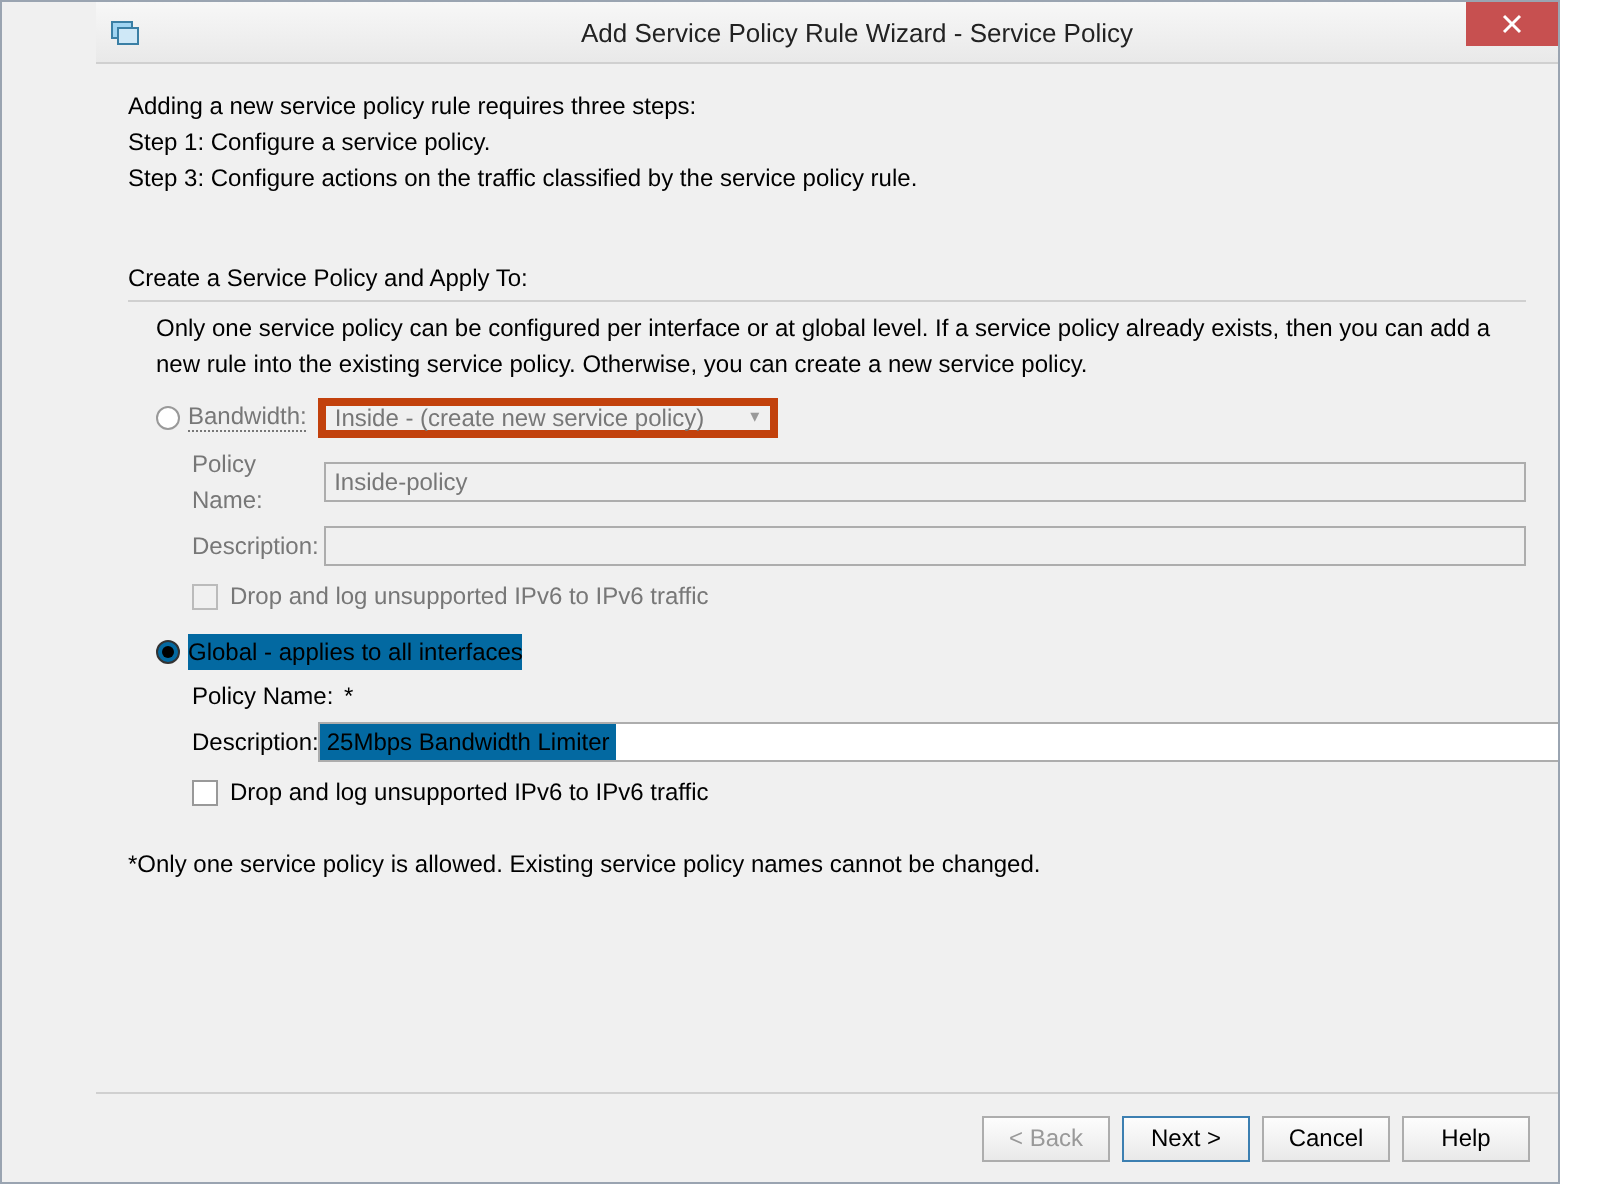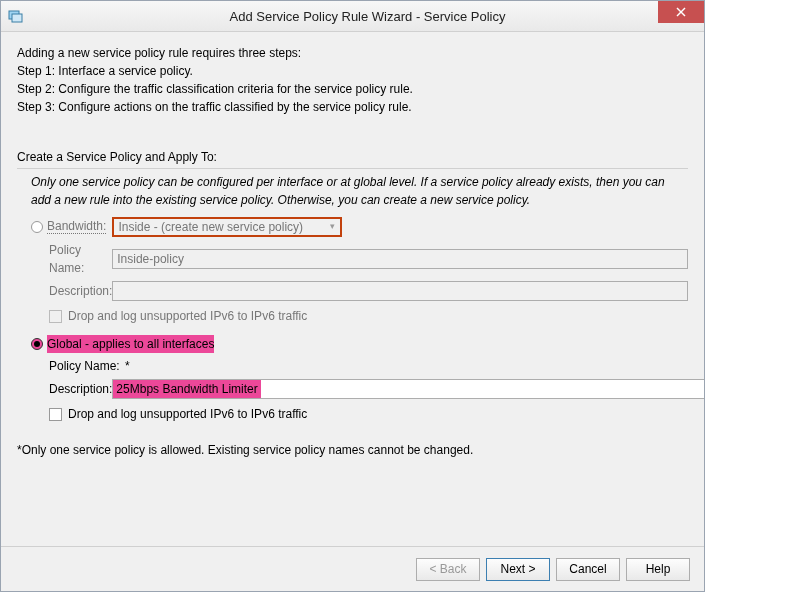--- a/index.html
+++ b/index.html
@@ -4,27 +4,28 @@
 <style>
   html, body {
     margin: 0;
     padding: 0;
     font-family: "Segoe UI", Tahoma, sans-serif;
     font-size: 12px;
     color: #000;
     background: #fff;
   }
   .window {
-    width: 705px;
+    width: 780px;
     height: 592px;
     box-sizing: border-box;
     border: 1px solid #9aa4b1;
     background: #f0f0f0;
     display: flex;
     flex-direction: column;
+    padding-left: 47px;
   }
   .titlebar {
     height: 30px;
     background: linear-gradient(to bottom, #f7f7f7, #e9e9e9);
     display: flex;
     align-items: center;
     position: relative;
     border-bottom: 1px solid #d0d0d0;
   }
   .titlebar .icon-wrap {
@@ -80,21 +81,21 @@
     padding: 0 4px;
     font-family: inherit;
     font-size: 12px;
     box-sizing: border-box;
   }
   input.text.disabled {
     background: #f0f0f0;
     color: #777;
   }
   .combo {
-    border: 2px solid #c2410c;
+    border: 4px solid #c2410c;
     background: #f0f0f0;
     height: 20px;
     display: flex;
     align-items: center;
     box-sizing: border-box;
     color: #777;
     justify-content: center;
   }
   .combo .txt { flex: 1; padding: 0 4px; }
   .combo .arrow {
@@ -123,21 +124,21 @@
     box-sizing: border-box;
     background: #fff;
   }
   .radio.disabled { border-color: #999; }
   .radio.selected::after {
     content: "";
     width: 6px; height: 6px;
     border-radius: 50%;
     background: #000;
   }
-  .hl { background: #ec4899; }
+  .hl { background: #0369a1; }
   .dotted-underline {
     border-bottom: 1px dotted #777;
     display: inline-block;
     line-height: 1.1;
   }
   .sep {
     border: none;
     border-top: 1px solid #d0d0d0;
     margin: 0;
   }
@@ -187,28 +188,27 @@
         <line x1="1" y1="1" x2="9" y2="9"></line>
         <line x1="9" y1="1" x2="1" y2="9"></line>
       </svg>
     </div>
   </div>
 
   <div class="body">
 
     <div class="step-block">
       <div>Adding a new service policy rule requires three steps:</div>
-      <div>Step 1:  Interface a service policy.</div>
-      <div>Step 2:  Configure the traffic classification criteria for the service policy rule.</div>
+      <div>Step 1:  Configure a service policy.</div>
       <div>Step 3:  Configure actions on the traffic classified by the service policy rule.</div>
     </div>
 
     <div class="section-label">Create a Service Policy and Apply To:</div>
     <hr class="sep">
-    <div class="indent" style="margin-top:4px; margin-bottom:8px;font-style:italic;">Only one service policy can be configured per interface or at global level. If a service policy already exists, then you can add a new rule into the existing service policy. Otherwise, you can create a new service policy.</div>
+    <div class="indent" style="margin-top:4px; margin-bottom:8px;">Only one service policy can be configured per interface or at global level. If a service policy already exists, then you can add a new rule into the existing service policy. Otherwise, you can create a new service policy.</div>
 
     <div class="indent">
       <div class="field-row">
         <span class="radio disabled"></span>
         <span class="dotted-underline" style="color:#777;">Bandwidth:</span>
         <span style="width:6px;"></span>
         <div class="combo" style="width:230px;">
           <span class="txt">Inside - (create new service policy)</span>
           <span class="arrow">▾</span>
         </div>

